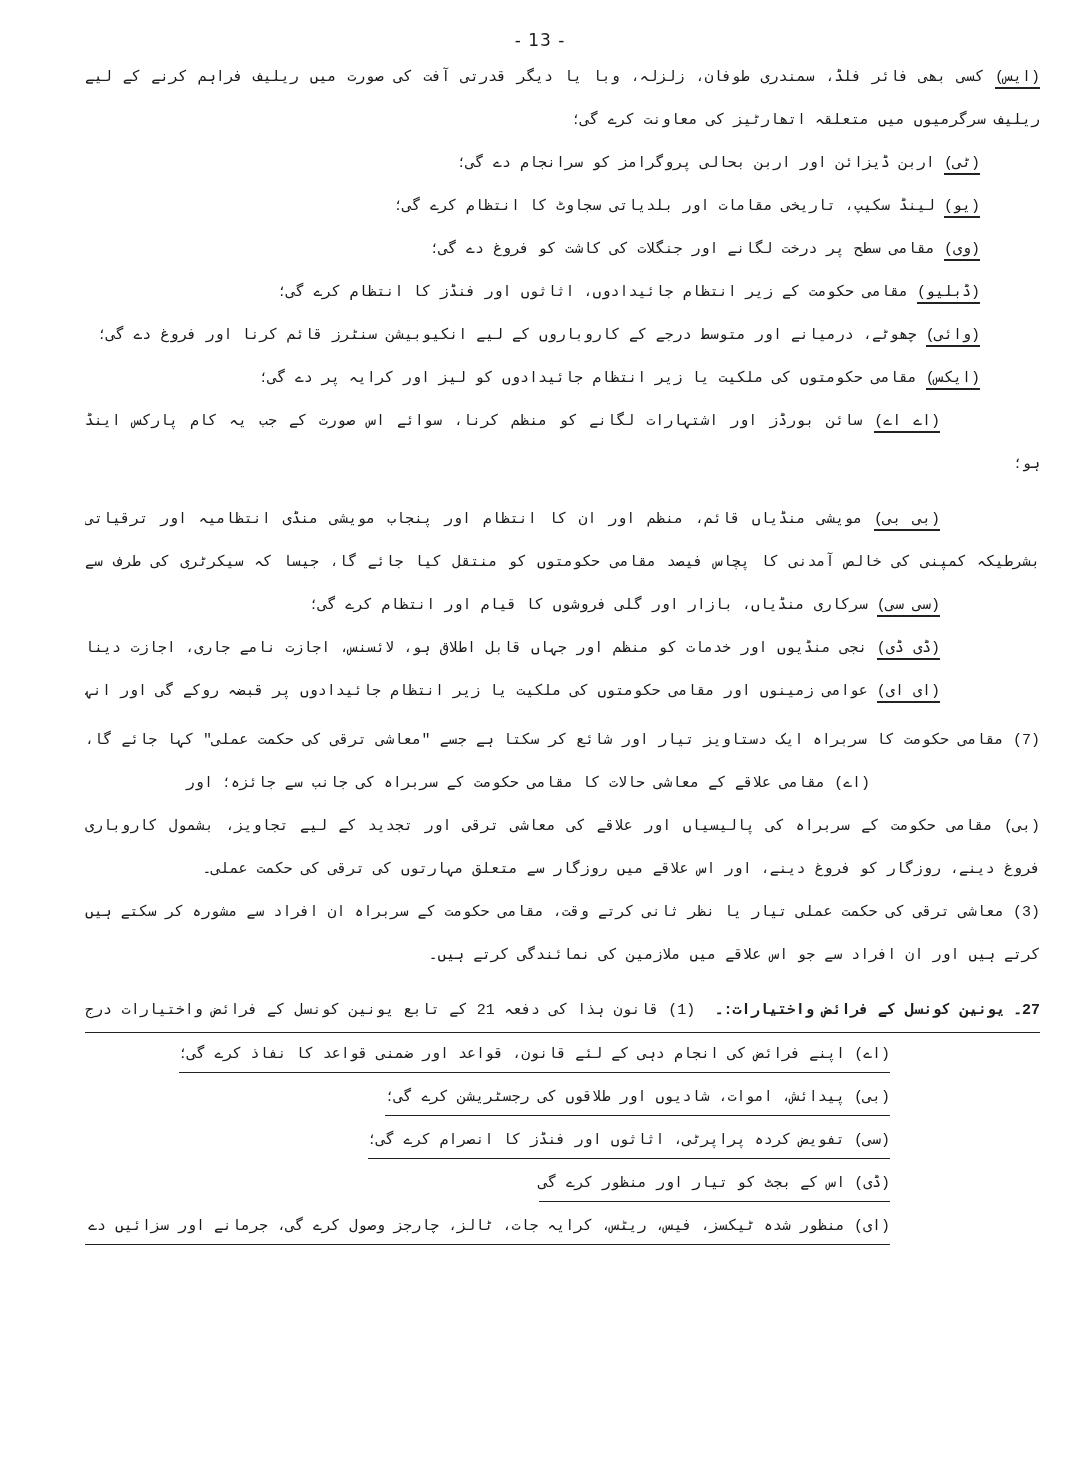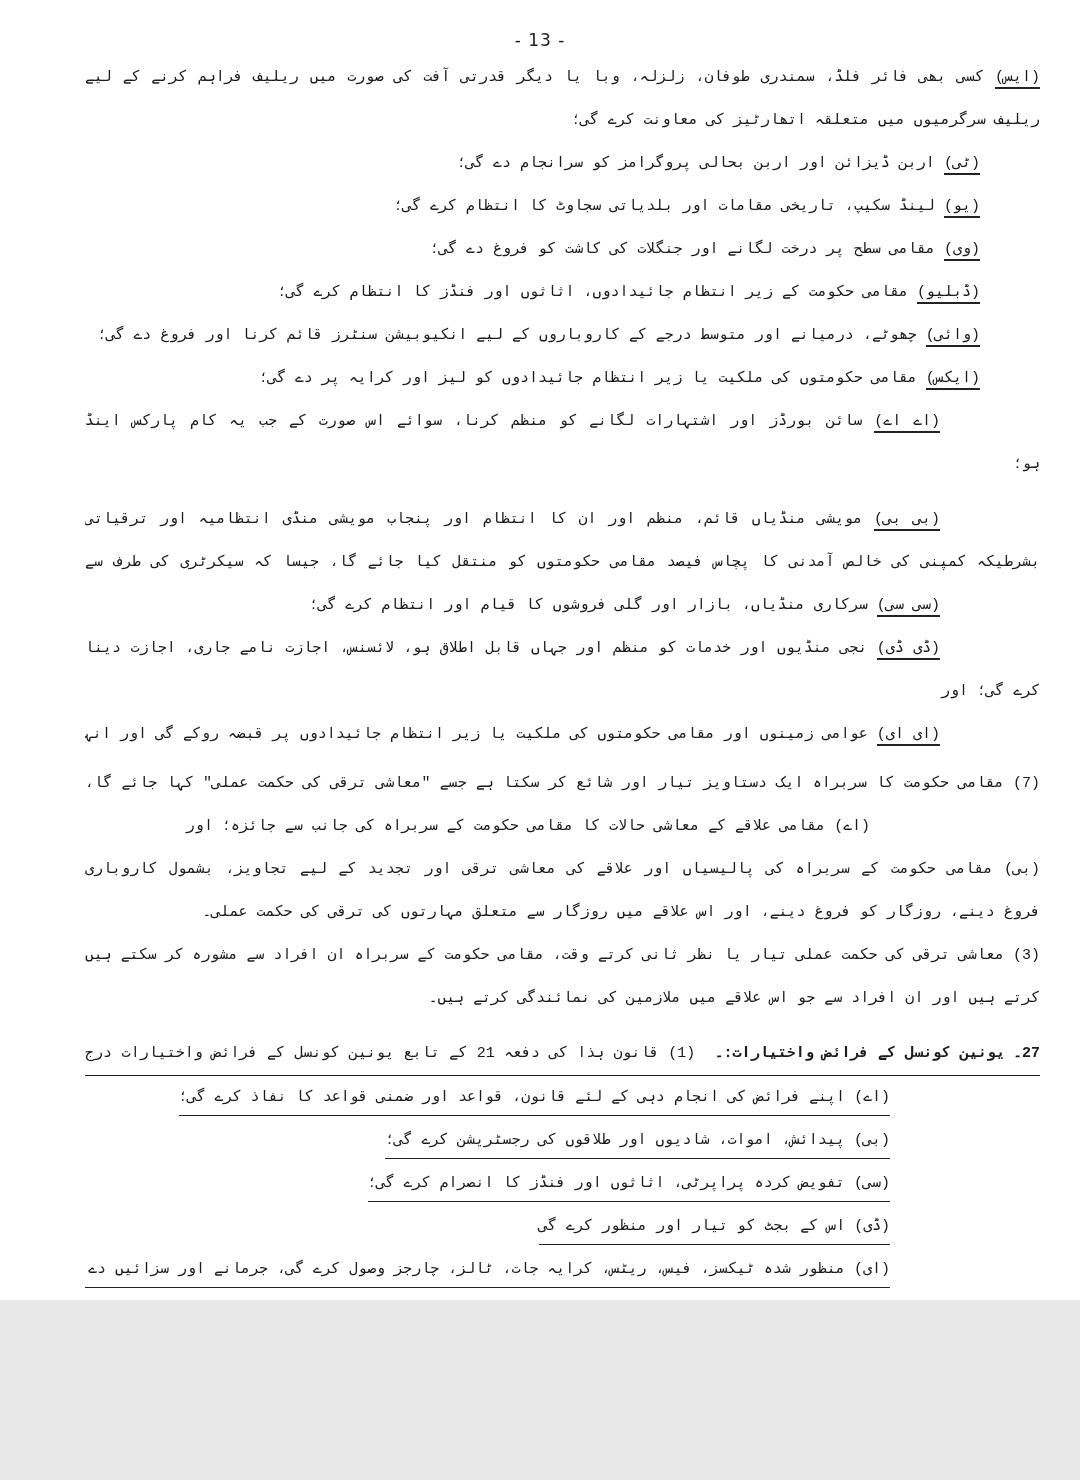--- a/index.html
+++ b/index.html
@@ -1,17 +1,17 @@
 <!DOCTYPE html>
 <html lang="ur"><head>
 <meta charset="utf-8">
 <style>
   html,body{margin:0;padding:0;background:#e8e8e8;}
   .page{
-    position:relative;width:1080px;height:1300px;background:#ffffff;
+    position:relative;width:1080px;height:1480px;background:#ffffff;
     margin:0 auto;overflow:hidden;
     font-family:"DejaVu Sans",sans-serif;color:#1b1b1b;
   }
   .page-number{
     position:absolute;top:30px;left:0;right:0;text-align:center;
     font-size:17px;letter-spacing:1px;
   }
   .content{
     position:absolute;top:56px;right:40px;left:85px;direction:rtl;font-family:Liberation Mono, monospace;
   }
@@ -42,21 +42,20 @@
       <div class="line r" style="padding-right: 60px;"><span class="marker-u">(وی)</span> <span>مقامی سطح پر درخت لگانے اور جنگلات کی کاشت کو فروغ دے گی؛</span></div>
       <div class="line r" style="padding-right: 60px;"><span class="marker-u">(ڈبلیو)</span> <span>مقامی حکومت کے زیر انتظام جائیدادوں، اثاثوں اور فنڈز کا انتظام کرے گی؛</span></div>
       <div class="line r" style="padding-right: 60px;"><span class="marker-u">(وائی)</span> <span>چھوٹے، درمیانے اور متوسط درجے کے کاروباروں کے لیے انکیوبیشن سنٹرز قائم کرنا اور فروغ دے گی؛</span></div>
       <div class="line r" style="padding-right: 60px;"><span class="marker-u">(ایکس)</span> <span>مقامی حکومتوں کی ملکیت یا زیر انتظام جائیدادوں کو لیز اور کرایہ پر دے گی؛</span></div>
       <div class="line j" style="padding-right: 100px;"><span class="marker-u">(اے اے)</span> <span>سائن بورڈز اور اشتہارات لگانے کو منظم کرنا، سوائے اس صورت کے جب یہ کام پارکس اینڈ ہارٹیکلچرل اتھارٹی کے ذریعے کیا جا رہا</span></div>
       <div class="line r"><span>ہو؛</span></div>
       <div class="line j" style="padding-right: 100px; margin-top: 12px;"><span class="marker-u">(بی بی)</span> <span>مویشی منڈیاں قائم، منظم اور ان کا انتظام اور پنجاب مویشی منڈی انتظامیہ اور ترقیاتی کمپنی کے ذریعے جانوروں کی فروخت کو منظم کرے گی،</span></div>
       <div class="line j"><span>بشرطیکہ کمپنی کی خالص آمدنی کا پچاس فیصد مقامی حکومتوں کو منتقل کیا جائے گا، جیسا کہ سیکرٹری کی طرف سے وزیر کی منظوری سے نوٹیفائی کیا جائے گا؛</span></div>
       <div class="line r" style="padding-right: 100px;"><span class="marker-u">(سی سی)</span> <span>سرکاری منڈیاں، بازار اور گلی فروشوں کا قیام اور انتظام کرے گی؛</span></div>
       <div class="line j" style="padding-right: 100px;"><span class="marker-u">(ڈی ڈی)</span> <span>نجی منڈیوں اور خدمات کو منظم اور جہاں قابل اطلاق ہو، لائسنس، اجازت نامے جاری، اجازت دینا اور خلاف ورزی پر جرمانے عائد</span></div>
-      <div class="line r"><span>کرے گی؛ اور</span></div>
       <div class="line r" style="padding-right: 100px;"><span class="marker-u">(ای ای)</span> <span>عوامی زمینوں اور مقامی حکومتوں کی ملکیت یا زیر انتظام جائیدادوں پر قبضہ روکے گی اور انہیں ہٹائے گی؛</span></div>
       <div class="line j" style="margin-top: 6px;"><span>(7) مقامی حکومت کا سربراہ ایک دستاویز تیار اور شائع کر سکتا ہے جسے "معاشی ترقی کی حکمت عملی" کہا جائے گا، جس میں شامل ہو سکتا ہے:</span></div>
       <div class="line r" style="padding-right: 170px;"><span class="">(اے)</span> <span>مقامی علاقے کے معاشی حالات کا مقامی حکومت کے سربراہ کی جانب سے جائزہ؛ اور</span></div>
       <div class="line j"><span>(بی) مقامی حکومت کے سربراہ کی پالیسیاں اور علاقے کی معاشی ترقی اور تجدید کے لیے تجاویز، بشمول کاروباری کارکردگی، سرمایہ کاری اور مسابقت کو</span></div>
       <div class="line r"><span>فروغ دینے، روزگار کو فروغ دینے، اور اس علاقے میں روزگار سے متعلق مہارتوں کی ترقی کی حکمت عملی۔</span></div>
       <div class="line j"><span>(3) معاشی ترقی کی حکمت عملی تیار یا نظر ثانی کرتے وقت، مقامی حکومت کے سربراہ ان افراد سے مشورہ کر سکتے ہیں جو اس علاقے میں آجروں کی نمائندگی</span></div>
       <div class="line r"><span>کرتے ہیں اور ان افراد سے جو اس علاقے میں ملازمین کی نمائندگی کرتے ہیں۔</span></div>
       <div class="line j ulfull" style="margin-top: 12px;"><span class="b numgap">27۔</span><span class="b headgap">یونین کونسل کے فرائض واختیارات:۔</span> <span>(1) قانون ہذا کی دفعہ 21 کے تابع یونین کونسل کے فرائض واختیارات درج ذیل ہوں گے:</span></div>
       <div class="line r" style="padding-right: 150px;"><span class="ulw"><span class="">(اے)</span> <span>اپنے فرائض کی انجام دہی کے لئے قانون، قواعد اور ضمنی قواعد کا نفاذ کرے گی؛</span></span></div>
       <div class="line r" style="padding-right: 150px;"><span class="ulw"><span class="">(بی)</span> <span>پیدائش، اموات، شادیوں اور طلاقوں کی رجسٹریشن کرے گی؛</span></span></div>

